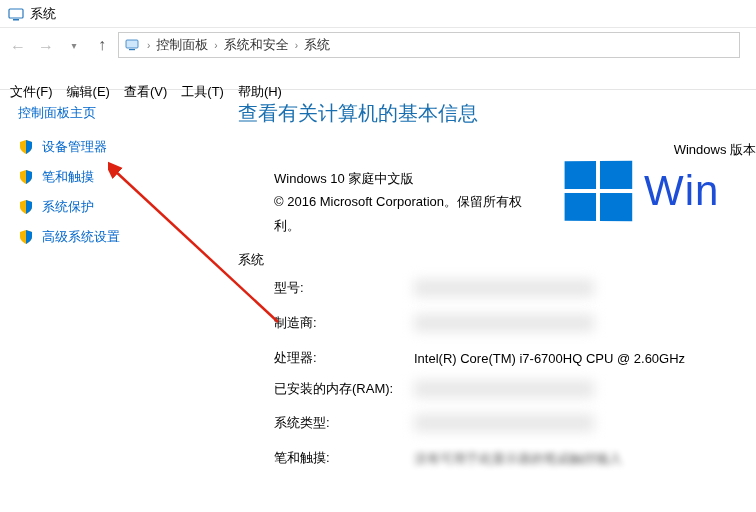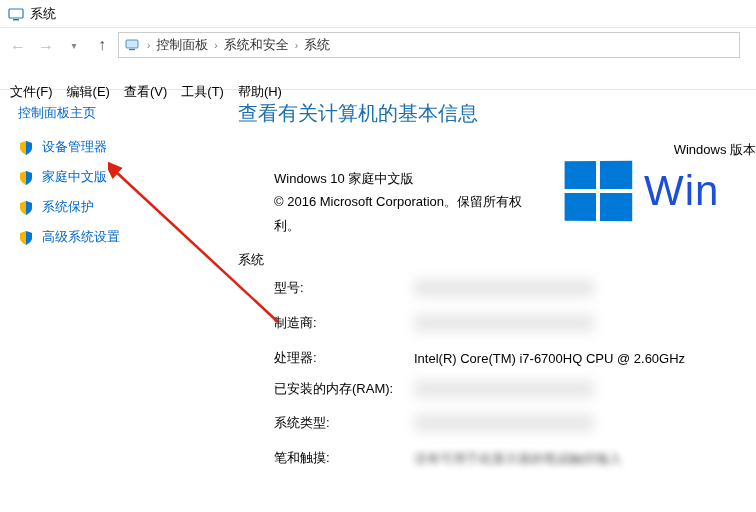--- a/index.html
+++ b/index.html
@@ -80,21 +80,21 @@
     padding: 14px 16px 0 18px;
   }
   .sidebar .home-link {
     color: #0066cc;
     font-size: 13px;
     margin-bottom: 16px;
     display: block;
   }
   .side-item {
     display: flex;
-    align-items: flex-end;
+    align-items: center;
     gap: 8px;
     margin-bottom: 12px;
   }
   .side-item .shield {
     width: 16px; height: 16px;
     flex-shrink: 0;
   }
   .side-item .label {
     color: #0066cc;
     font-size: 13px;
@@ -229,21 +229,21 @@
         <path d="M8 1 L14 3 V8 C14 12 8 15 8 15 V1 Z" fill="#0078d7"></path>
       </svg>
       <span class="label">设备管理器</span>
     </div>
 
     <div class="side-item">
       <svg class="shield" viewBox="0 0 16 16">
         <path d="M8 1 L14 3 V8 C14 12 8 15 8 15 C8 15 2 12 2 8 V3 Z" fill="#f7b500"></path>
         <path d="M8 1 L14 3 V8 C14 12 8 15 8 15 V1 Z" fill="#0078d7"></path>
       </svg>
-      <span class="label">家庭中文版</span>
+      <span class="label">笔和触摸</span>
     </div>
 
     <div class="side-item">
       <svg class="shield" viewBox="0 0 16 16">
         <path d="M8 1 L14 3 V8 C14 12 8 15 8 15 C8 15 2 12 2 8 V3 Z" fill="#f7b500"></path>
         <path d="M8 1 L14 3 V8 C14 12 8 15 8 15 V1 Z" fill="#0078d7"></path>
       </svg>
       <span class="label">系统保护</span>
     </div>
 

